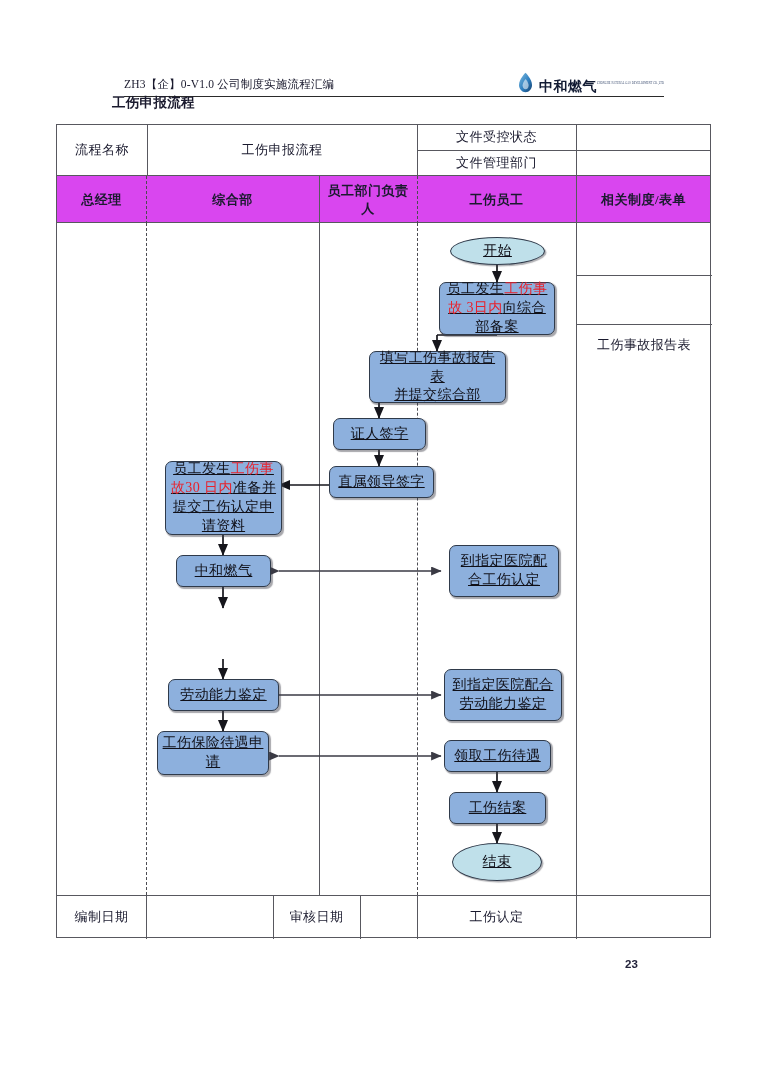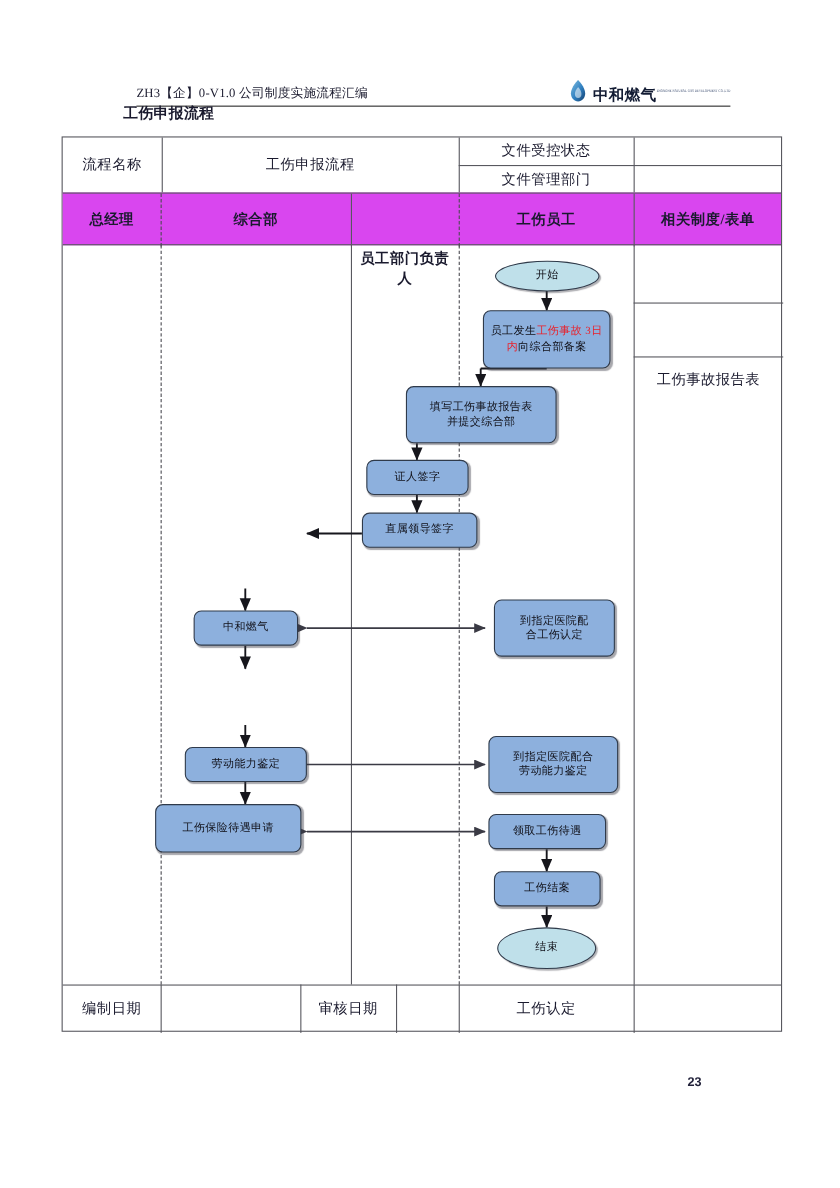--- a/index.html
+++ b/index.html
@@ -141,26 +141,27 @@
   .node {
     position: absolute;
     box-sizing: border-box;
     display: flex;
     align-items: center;
     justify-content: center;
     text-align: center;
     background: #8db0dd;
     border: 1.1px solid #2f3a4a;
     border-radius: 7px;
-    font-size: 10px;
+    font-size: 14px;
     line-height: 1.35;
     letter-spacing: 0.4px;
     color: #101018;
     box-shadow: 1.5px 1.5px 1px rgba(60,60,70,0.45);
     padding: 2px 4px;
+    text-decoration: underline;
   }
   .node.term {
     background: #bfe0ea;
     border-radius: 50%;
     box-shadow: 1.5px 1.5px 1px rgba(60,60,70,0.4);
   }
   .node .red { color: #e8212b; }
 
   .plain-cell {
     position: absolute;
@@ -180,21 +181,20 @@
   }
 
   #page-number {
     position: absolute;
     left: 625px;
     top: 958px;
     font-family: "Liberation Sans", sans-serif;
     font-size: 11.5px;
     font-weight: bold;
     color: #22223a;
-    margin-top: 20px;
   }
 </style>
 </head>
 <body>
 
 <div id="doc-header">
   <div id="header-code">ZH3【企】0-V1.0 公司制度实施流程汇编</div>
   <div id="header-logo">
     <svg id="logo-mark" viewBox="0 0 17 21">
       <defs>
@@ -231,21 +231,21 @@
   <div class="cell-txt" style="left:519px; top:25.5px; width:135px; height:24.5px;"></div>
 
   <div id="header-band">
     <div class="vline-dashed" style="left:89px;  top:0; height:48px;"></div>
     <div class="vline" style="left:262px; top:0; height:48px;"></div>
     <div class="vline-dashed" style="left:360px; top:0; height:48px;"></div>
     <div class="vline" style="left:519px; top:0; height:48px;"></div>
 
     <div class="cell-txt cell-bold" style="left:0;     top:0; width:89px;  height:48px;">总经理</div>
     <div class="cell-txt cell-bold" style="left:89px;  top:0; width:173px; height:48px;">综合部</div>
-    <div class="cell-txt cell-bold" style="left:262px; top:0; width:98px;  height:48px; padding:0 4px;margin-top:44px;">员工部门负责人</div>
+    <div class="cell-txt cell-bold" style="left:262px; top:0; width:98px;  height:48px; padding:0 4px;">员工部门负责人</div>
     <div class="cell-txt cell-bold" style="left:360px; top:0; width:159px; height:48px;">工伤员工</div>
     <div class="cell-txt cell-bold" style="left:519px; top:0; width:135px; height:48px;">相关制度/表单</div>
   </div>
 
   <div id="flow-canvas">
 
     <div class="vline-dashed" style="left:89px;  top:0; height:672px;"></div>
     <div class="vline" style="left:262px; top:0; height:672px;"></div>
     <div class="vline-dashed" style="left:360px; top:0; height:672px;"></div>
     <div class="vline" style="left:519px; top:0; height:672px;"></div>
@@ -310,41 +310,46 @@
       <span>
         <span>填写工伤事故报告表</span><br>
         <span>并提交综合部</span>
       </span>
     </div>
 
     <div class="node" style="left:276px; top:195px; width:93px; height:32px;">证人签字</div>
 
     <div class="node" style="left:272px; top:243px; width:105px; height:32px;">直属领导签字</div>
 
+    <div class="node" style="left:108px; top:238px; width:117px; height:74px;">
+      <span>
+        <span>员工发生</span><span class="red">工伤事故</span><span class="red">30 日内</span><span>准备并提交</span><span>工伤认定申请资料</span>
+      </span>
+    </div>
 
     <div class="node" style="left:119px; top:332px; width:95px; height:32px;">中和燃气</div>
 
     <div class="node" style="left:392px; top:322px; width:110px; height:52px;">
       <span>
         <span>到指定医院配</span><br>
         <span>合工伤认定</span>
       </span>
     </div>
 
 
     <div class="node" style="left:111px; top:456px; width:111px; height:32px;">劳动能力鉴定</div>
 
     <div class="node" style="left:387px; top:446px; width:118px; height:52px;">
       <span>
         <span>到指定医院配合</span><br>
         <span>劳动能力鉴定</span>
       </span>
     </div>
 
-    <div class="node" style="left:84px; top:508px; width:133px; height:44px;">工伤保险待遇申请</div>
+    <div class="node" style="left:100px; top:508px; width:112px; height:44px;">工伤保险待遇申请</div>
 
     <div class="node" style="left:387px; top:517px; width:107px; height:32px;">领取工伤待遇</div>
 
     <div class="node" style="left:392px; top:569px; width:97px; height:32px;">工伤结案</div>
 
     <div class="node term" style="left:395px; top:620px; width:90px; height:38px;">结束</div>
   </div>
 
   <div class="hline" style="top:770px;"></div>
   <div class="vline" style="left:89px;  top:770px; height:44px;"></div>

